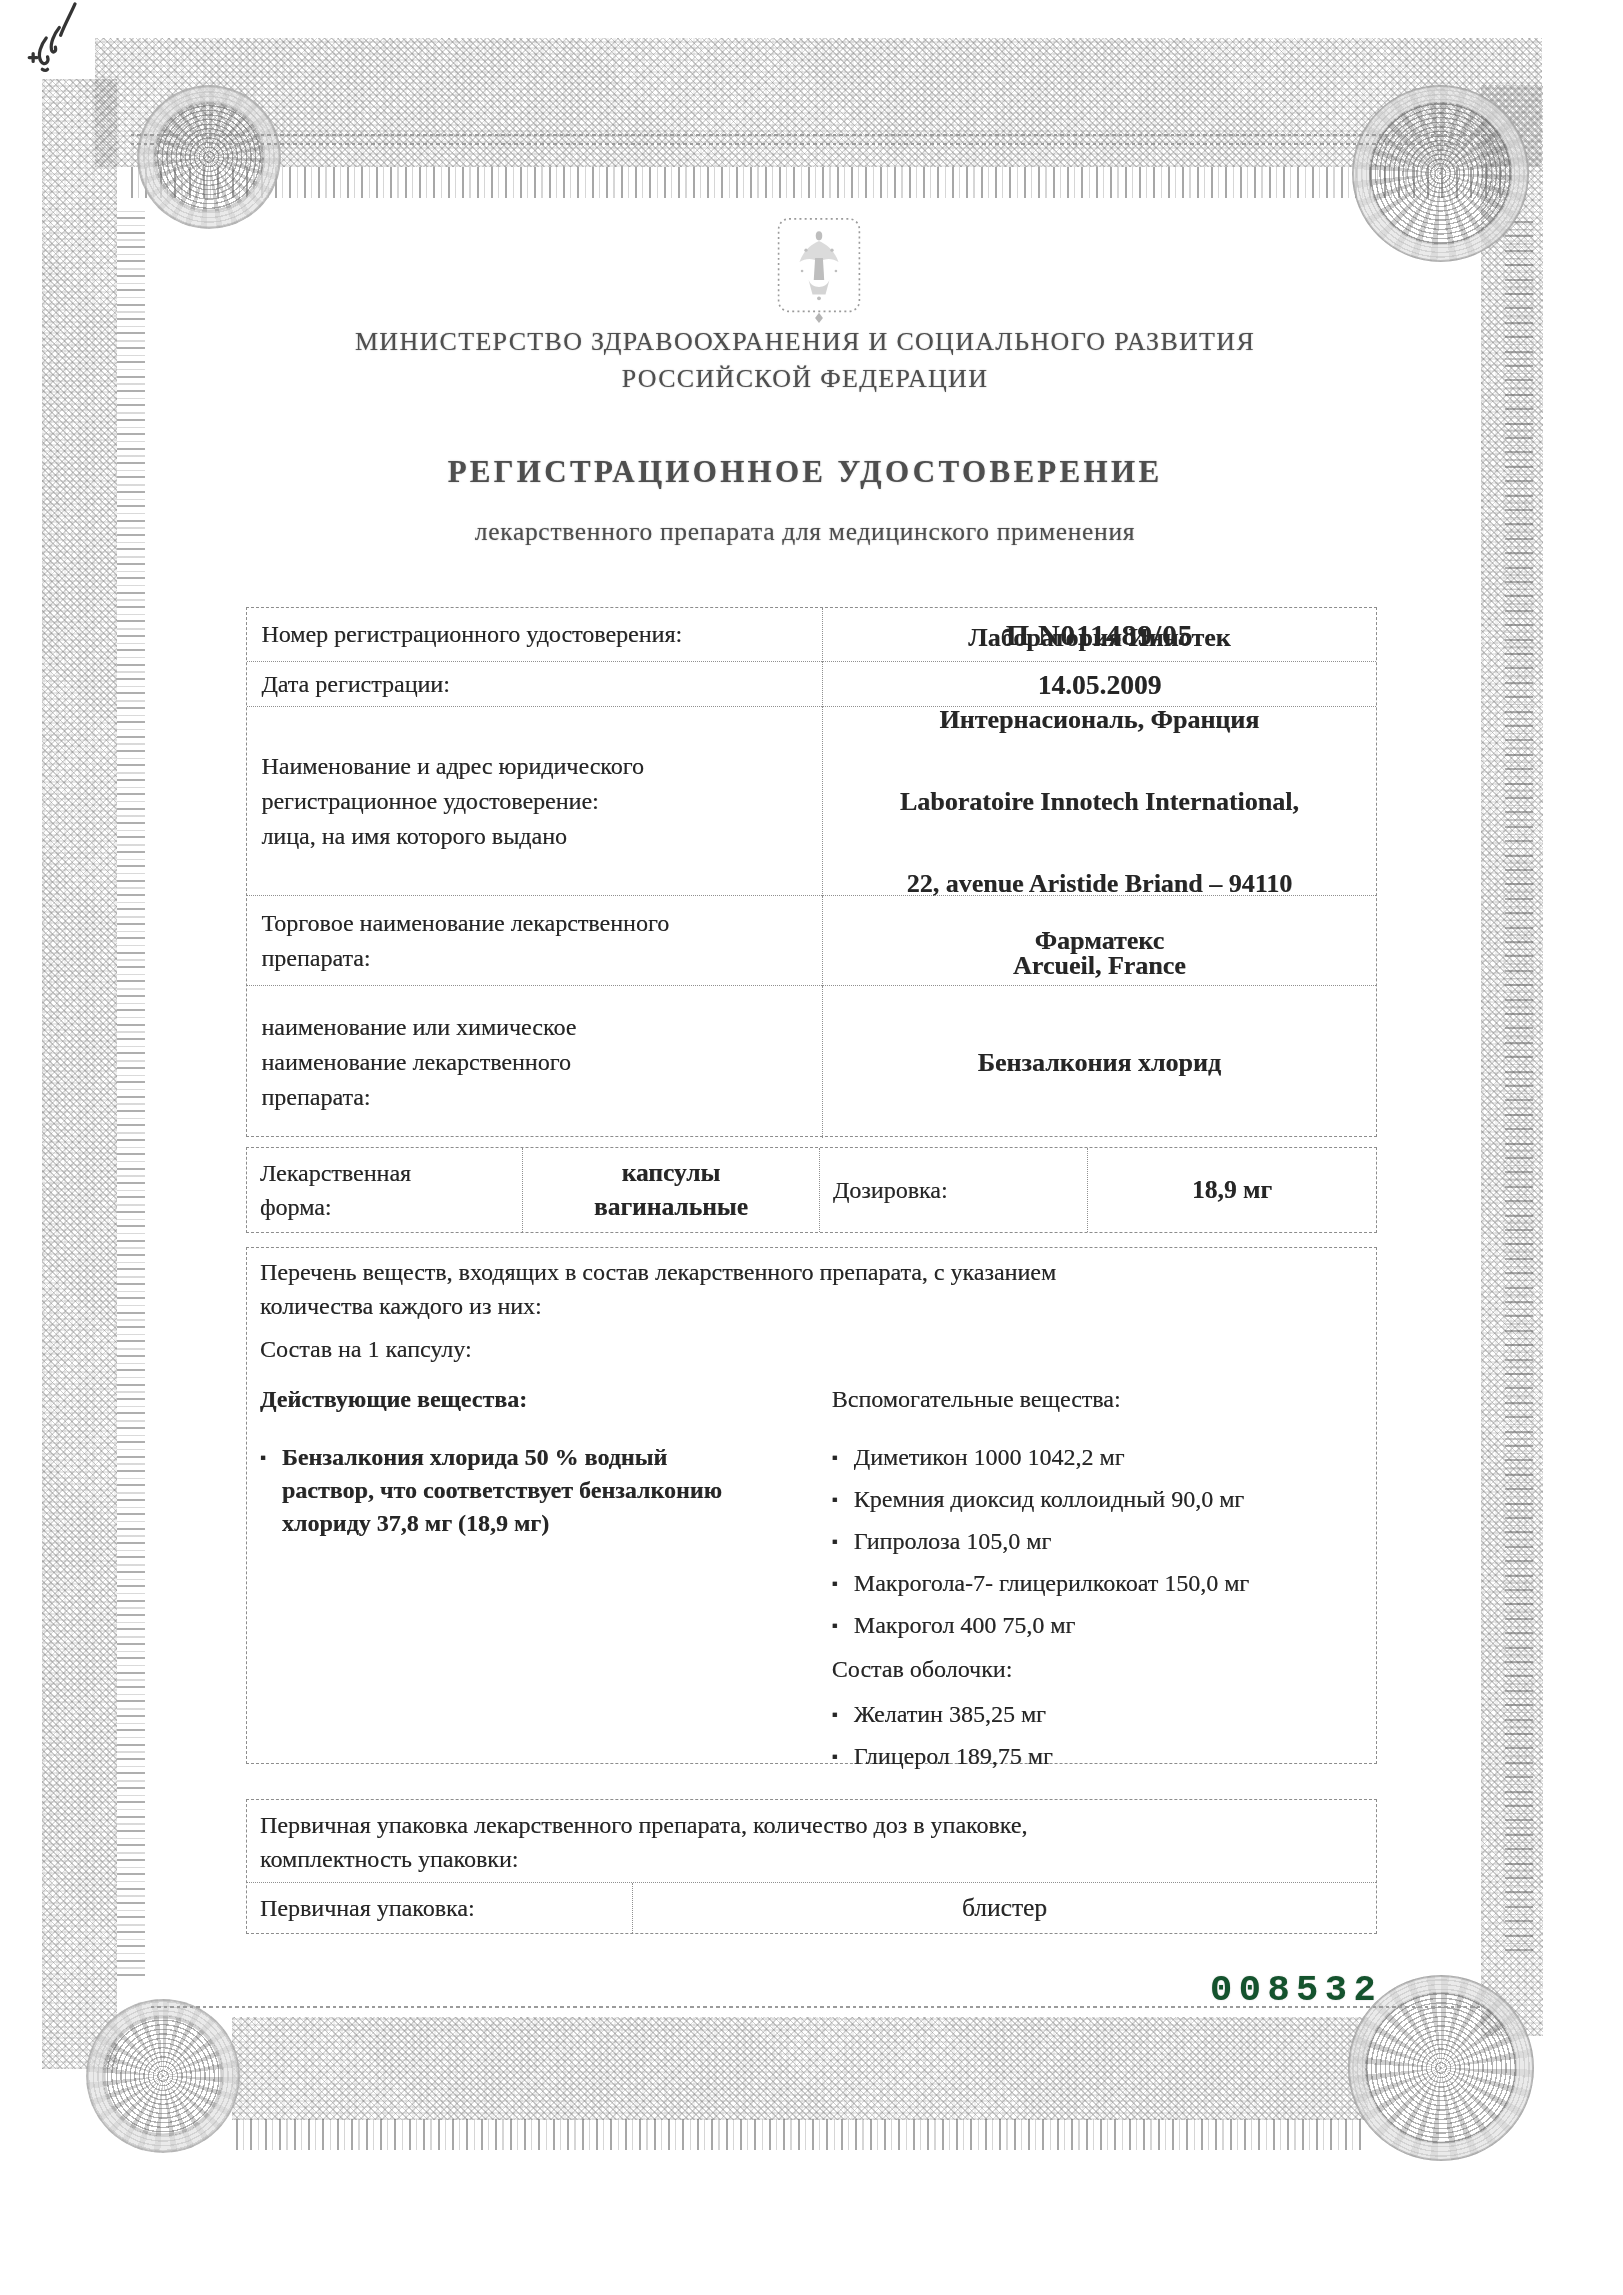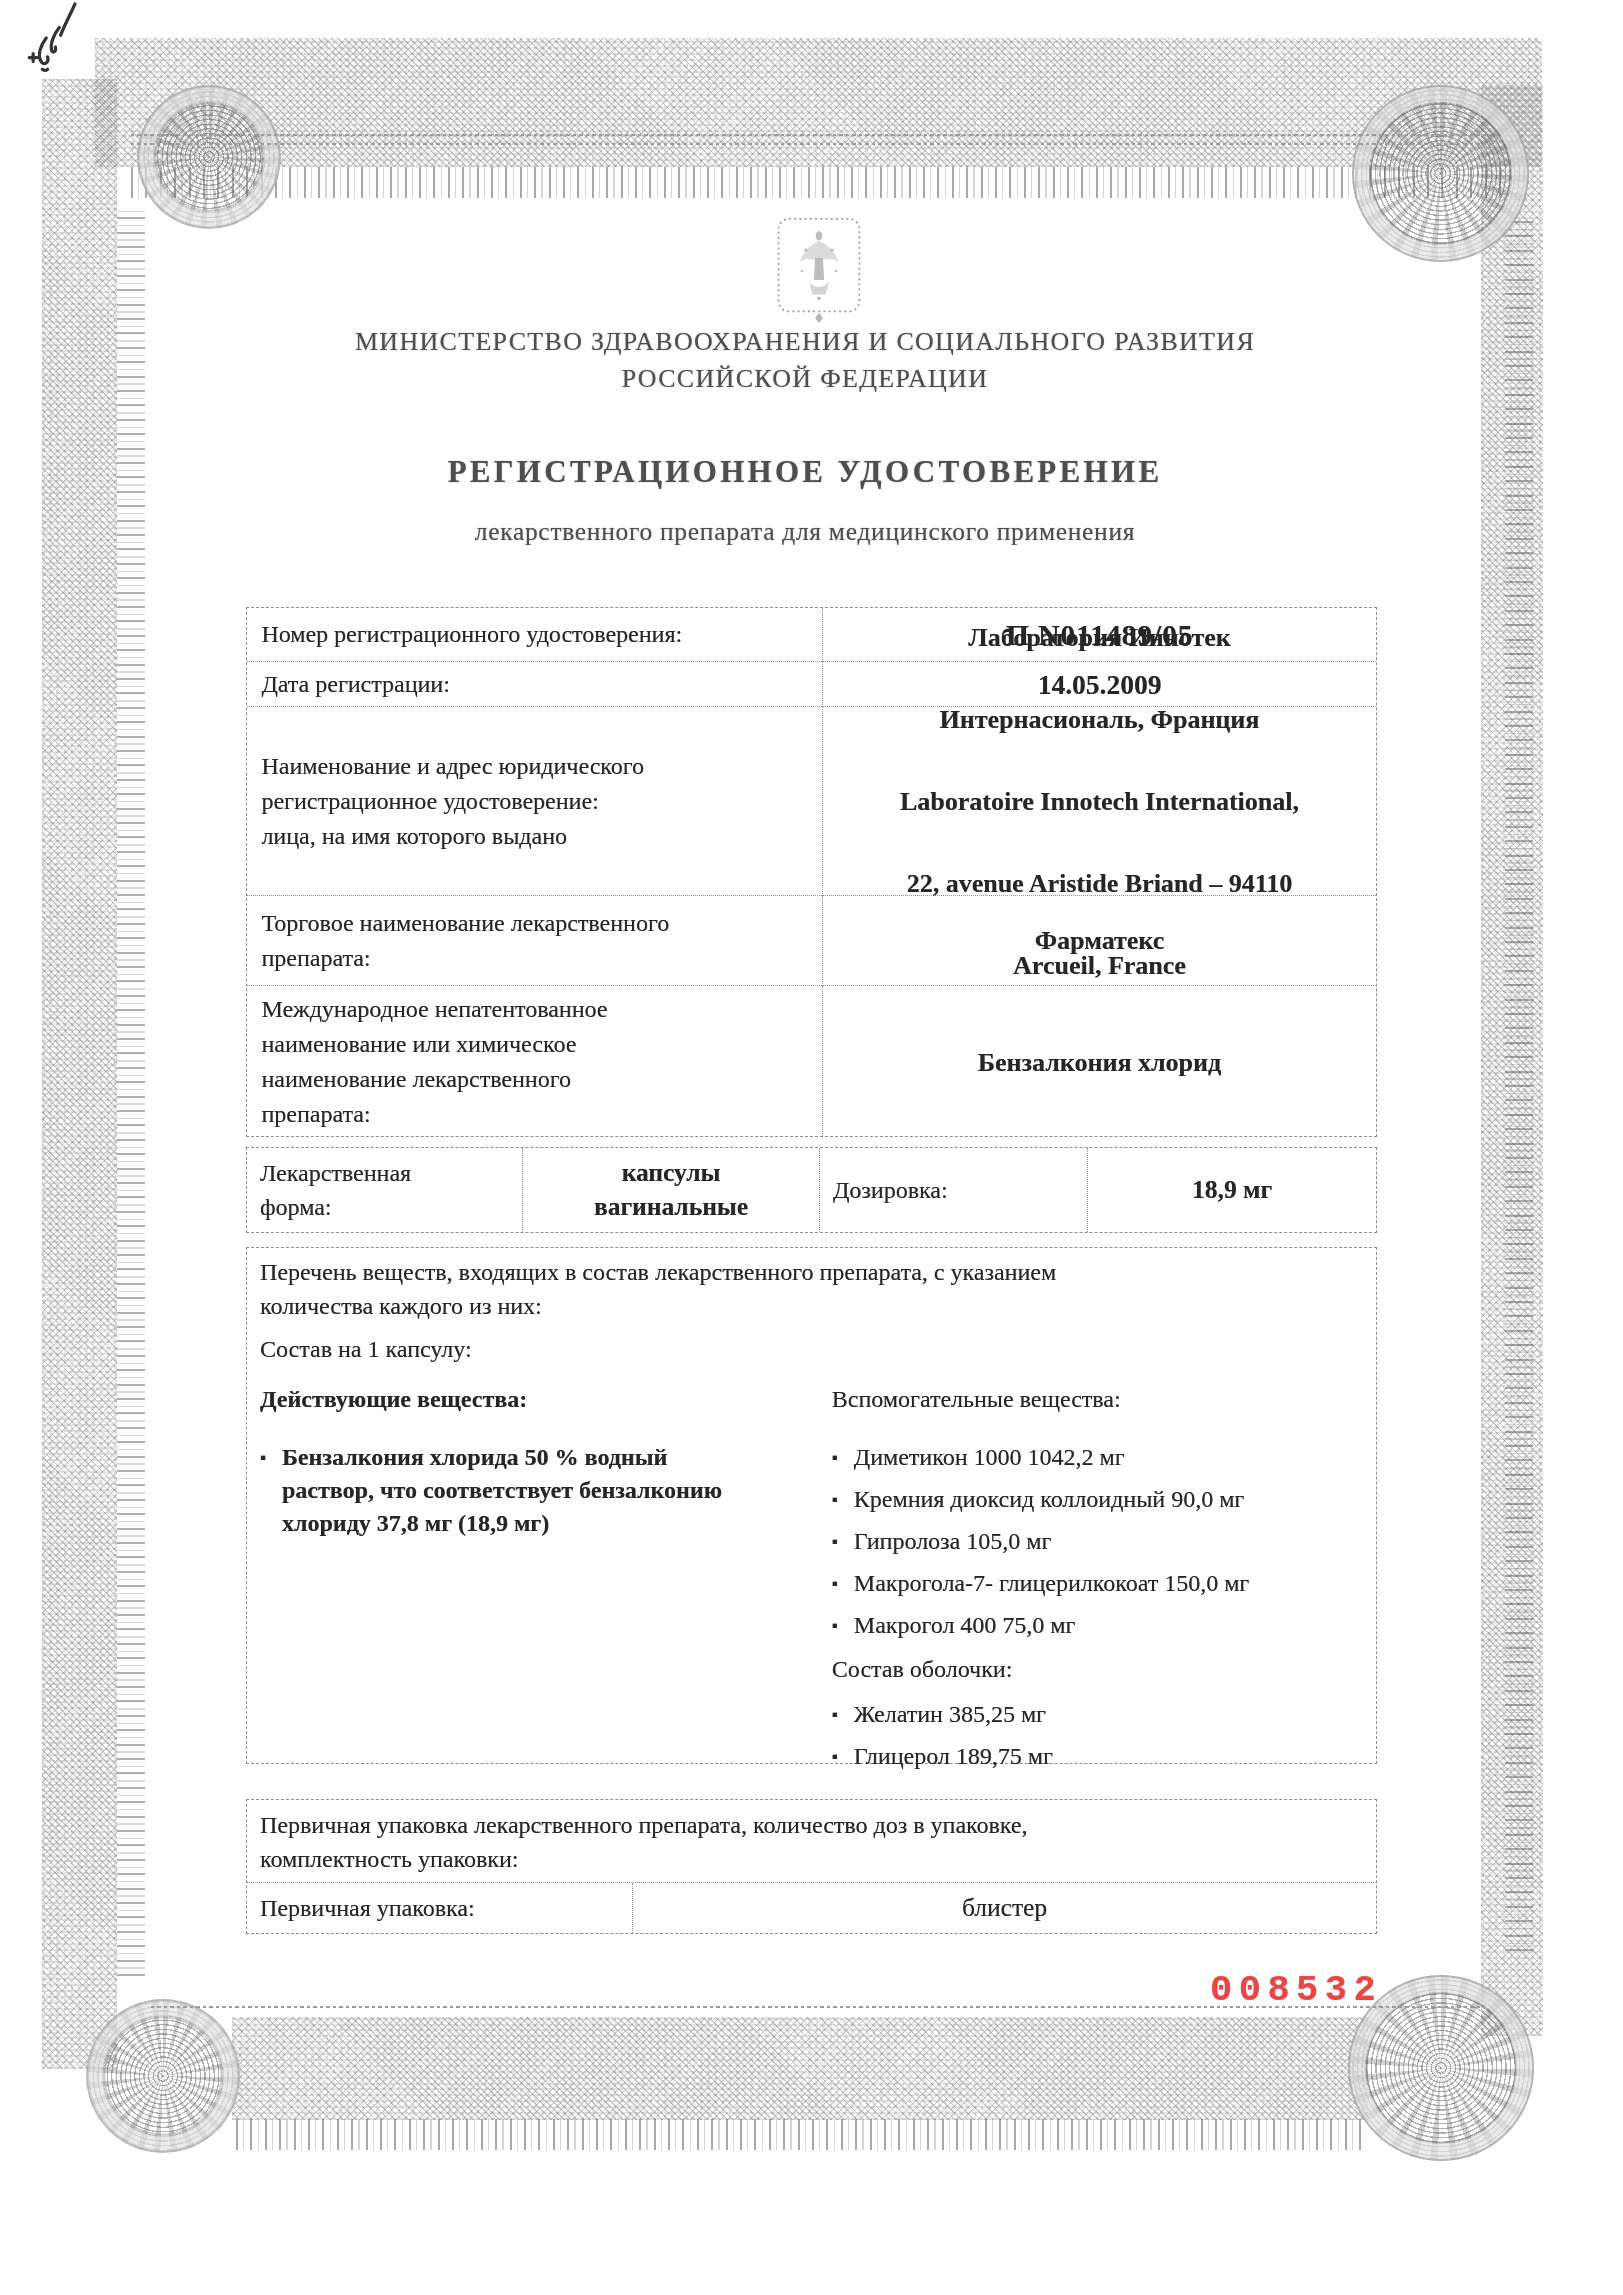--- a/index.html
+++ b/index.html
@@ -81,21 +81,21 @@
   
   #pack{ display:grid; grid-template-rows:83px 1fr; }
   .packhead{ padding:7.9px 13px; font-size:24px; line-height:34px; border-bottom:1.3px dotted #909090; box-sizing:border-box; }
   .packrow{ display:grid; grid-template-columns:385px 1fr; }
   .packlbl{ display:flex; align-items:center; padding:0 13px; font-size:24px; box-sizing:border-box; }
   .packval{ display:flex; align-items:center; justify-content:center; font-size:25.5px; border-left:1.3px dotted #909090; box-sizing:border-box; }
 
   #serial{
     position:absolute; left:1210px; top:1969px;
     font-family:"Liberation Mono", monospace; font-weight:bold;
-    font-size:37px; letter-spacing:6.5px; color:#ef4444;
+    font-size:37px; letter-spacing:6.5px; color:#14532d;
     text-shadow:0 0 1.3px rgba(140,140,140,.6);
   }
 
   
   .headwrap{ position:absolute; left:131px; width:1348px; text-align:center; }
   #ministry1{ top:327px; font-size:26px; letter-spacing:1.3px; }
   #ministry2{ top:364px; font-size:26px; letter-spacing:1.3px; }
   #title{ top:454px; font-size:31px; font-weight:bold; letter-spacing:3.3px; }
   #subtitle{ top:517px; font-size:25.5px; letter-spacing:0.7px; }
 </style>
@@ -182,21 +182,20 @@
 
     <div class="cell">
       <div>Торговое наименование лекарственного</div>
       <div>препарата:</div>
     </div>
     <div class="cell vcell b bigval">
       <div>Фарматекс</div>
     </div>
 
     <div class="cell noline">
-      <div>Международное непатентованное</div>
       <div>наименование или химическое</div>
       <div>наименование лекарственного</div>
       <div>препарата:</div>
     </div>
     <div class="cell noline vcell b bigval">
       <div>Бензалкония хлорид</div>
     </div>
   </div>
 
   <div class="docbox t" id="dosetable" style="left:246px; top:1147px; width:1131px; height:86px;">

